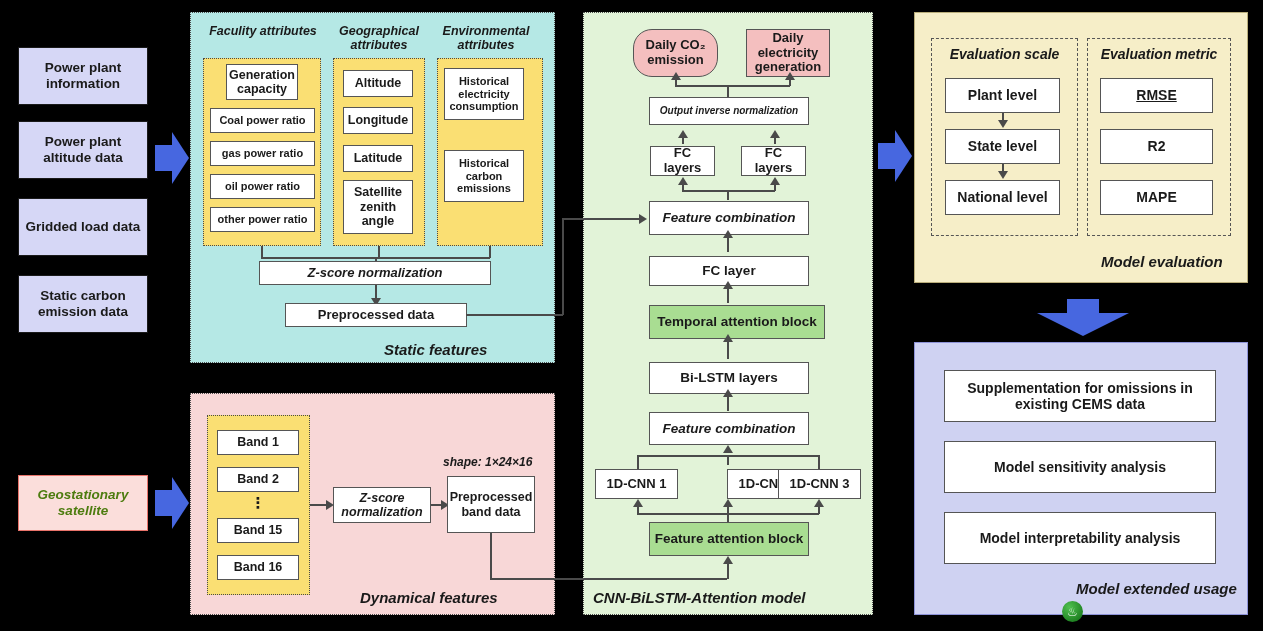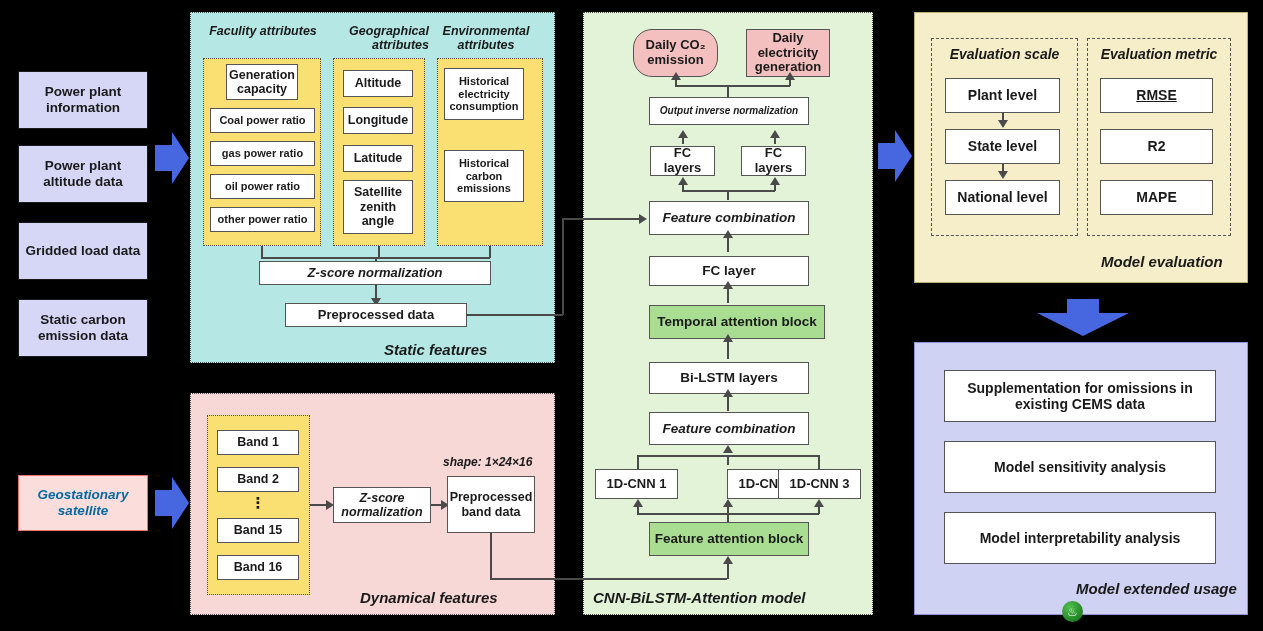--- a/index.html
+++ b/index.html
@@ -24,24 +24,24 @@
   .panel-title{position:absolute;font-style:italic;font-weight:bold;font-size:15px;color:#1a1a1a;}
 
   
   .grp-yellow{position:absolute;box-sizing:border-box;background:#fadf73;border:1.6px dotted #4a4a4a;}
   .grp-dash{position:absolute;box-sizing:border-box;border:1.5px dashed #555;background:transparent;}
   .grp-label{position:absolute;font-style:italic;font-weight:bold;font-size:12.5px;text-align:center;line-height:1.15;}
 
   
   .in-box{position:absolute;box-sizing:border-box;background:#d6d7f6;border:1.6px solid #1a1a1a;
           display:flex;align-items:center;justify-content:center;text-align:center;
-          font-size:13.5px;font-weight:bold;line-height:1.2;padding:2px;margin-top:24px;}
+          font-size:13.5px;font-weight:bold;line-height:1.2;padding:2px;}
   .sat-box{position:absolute;box-sizing:border-box;background:#fbdedb;border:1.6px solid #e8736a;
            display:flex;align-items:center;justify-content:center;text-align:center;
-           font-size:13.5px;font-weight:bold;font-style:italic;color:#0369a1;line-height:1.2;padding:20px;}
+           font-size:13.5px;font-weight:bold;font-style:italic;color:#4d7c0f;line-height:1.2;padding:20px;}
 
   
   .n-pink{background:#f4bfbf;border:1.4px solid #555;}
   .n-green{background:#a9dd92;border:1.4px solid #555;}
 
   
   .ln{position:absolute;background:#4a4a4a;}
   .vline{width:1.6px;}
   .hline{height:1.6px;}
   .arrow-up{position:absolute;width:0;height:0;border-left:5px solid transparent;
@@ -111,21 +111,21 @@
 <div class="node" style="left:210px;top:141px;width:105px;height:25px;font-size:11px;">
   <span>gas power ratio</span>
   </div>
 <div class="node" style="left:210px;top:174px;width:105px;height:25px;font-size:11px;">
   <span>oil power ratio</span>
   </div>
 <div class="node" style="left:210px;top:207px;width:105px;height:25px;font-size:11px;">
   <span>other power ratio</span>
   </div>
 
-<div class="grp-label" style="left:329px;top:24px;width:100px;text-align:right;">
+<div class="grp-label" style="left:329px;top:24px;width:100px;">
   <span>Geographical attributes</span>
 </div>
 <div class="grp-yellow" style="left:333px;top:58px;width:92px;height:188px;"></div>
 <div class="node" style="left:343px;top:70px;width:70px;height:27px;">
   <span>Altitude</span>
   </div>
 <div class="node" style="left:343px;top:107px;width:70px;height:27px;">
   <span>Longitude</span>
   </div>
 <div class="node" style="left:343px;top:145px;width:70px;height:27px;">

